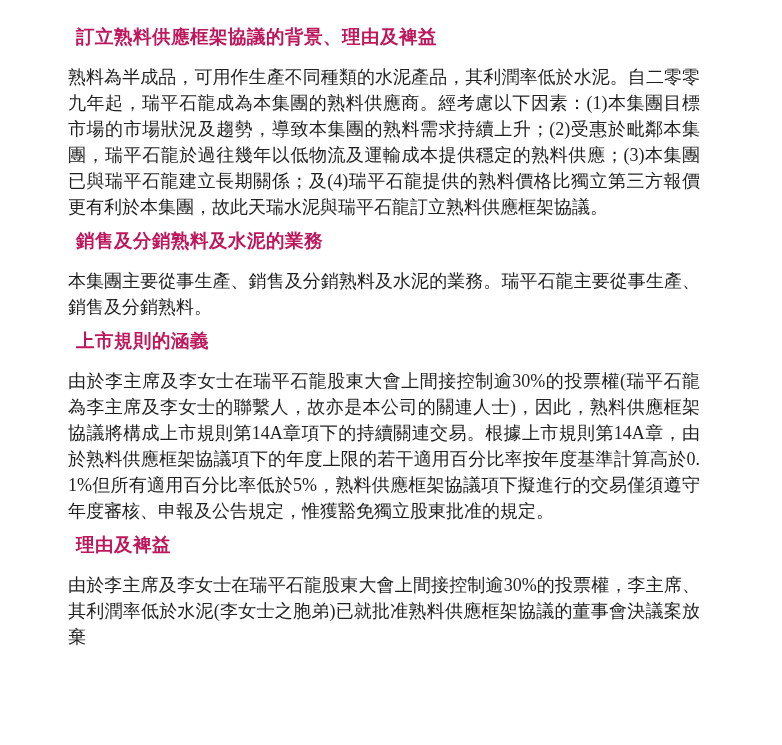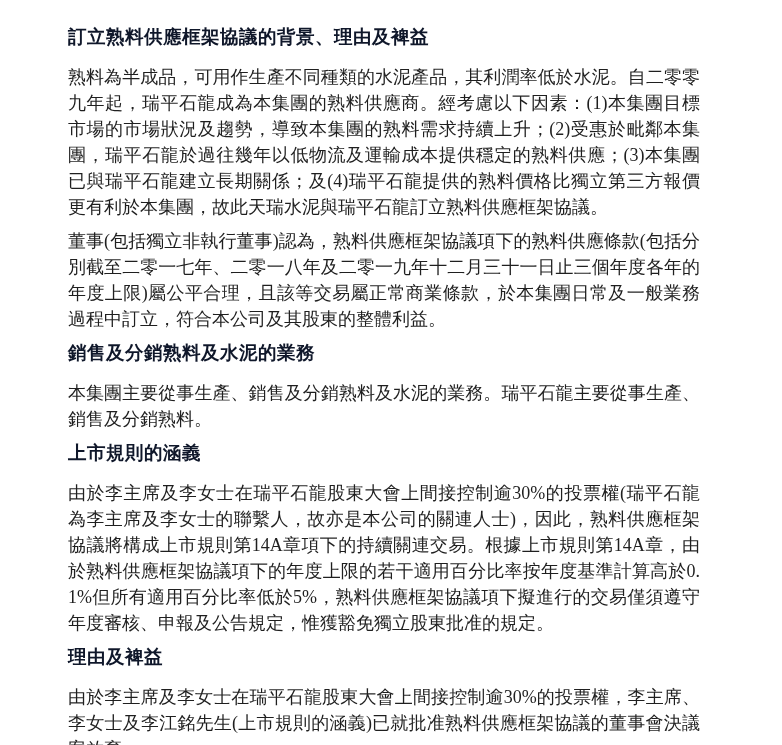--- a/index.html
+++ b/index.html
@@ -23,44 +23,43 @@
     color: #1f1f1f;
     font-size: 18px;
     line-height: 26px;
     text-align: justify;
     text-justify: inter-ideograph;
   }
   .doc-heading {
     font-size: 18.5px;
     font-weight: 700;
     line-height: 26px;
-    margin: 6px 0 14px 0;
+    margin: 6px 0 14px 8px;
     text-align: left;
-    color: #0f172a;
+    color: #be185d;
     letter-spacing: 0.5px;
   }
   .doc-para {
     margin: 0 16px 8px 0;
     word-break: break-all;
   }
 </style>
 </head>
 <body>
 
 <div class="doc-page">
   <h2 class="doc-heading">訂立熟料供應框架協議的背景、理由及裨益</h2>
 
   <p class="doc-para">熟料為半成品，可用作生產不同種類的水泥產品，其利潤率低於水泥。自二零零九年起，瑞平石龍成為本集團的熟料供應商。經考慮以下因素：(1)本集團目標市場的市場狀況及趨勢，導致本集團的熟料需求持續上升；(2)受惠於毗鄰本集團，瑞平石龍於過往幾年以低物流及運輸成本提供穩定的熟料供應；(3)本集團已與瑞平石龍建立長期關係；及(4)瑞平石龍提供的熟料價格比獨立第三方報價更有利於本集團，故此天瑞水泥與瑞平石龍訂立熟料供應框架協議。</p>
 
-  <p class="doc-para">董事(包括獨立非執行董事)認為，熟料供應框架協議項下的熟料供應條款(包括分別截至二零一七年、二零一八年及二零一九年十二月三十一日止三個年度各年的年度上限)屬公平合理，且該等交易屬正常商業條款，於本集團日常及一般業務過程中訂立，符合本公司及其股東的整體利益。</p>
 
   <h2 class="doc-heading">銷售及分銷熟料及水泥的業務</h2>
 
   <p class="doc-para">本集團主要從事生產、銷售及分銷熟料及水泥的業務。瑞平石龍主要從事生產、銷售及分銷熟料。</p>
 
   <h2 class="doc-heading">上市規則的涵義</h2>
 
   <p class="doc-para">由於李主席及李女士在瑞平石龍股東大會上間接控制逾30%的投票權(瑞平石龍為李主席及李女士的聯繫人，故亦是本公司的關連人士)，因此，熟料供應框架協議將構成上市規則第14A章項下的持續關連交易。根據上市規則第14A章，由於熟料供應框架協議項下的年度上限的若干適用百分比率按年度基準計算高於0.1%但所有適用百分比率低於5%，熟料供應框架協議項下擬進行的交易僅須遵守年度審核、申報及公告規定，惟獲豁免獨立股東批准的規定。</p>
 
   <h2 class="doc-heading">理由及裨益</h2>
 
-  <p class="doc-para">由於李主席及李女士在瑞平石龍股東大會上間接控制逾30%的投票權，李主席、李女士及李江銘先生(上市規則的涵義)已就批准熟料供應框架協議的董事會決議案放棄</p>
+  <p class="doc-para">由於李主席及李女士在瑞平石龍股東大會上間接控制逾30%的投票權，李主席、其利潤率低於水泥(李女士之胞弟)已就批准熟料供應框架協議的董事會決議案放棄</p>
 </div>
 
 </body></html>

